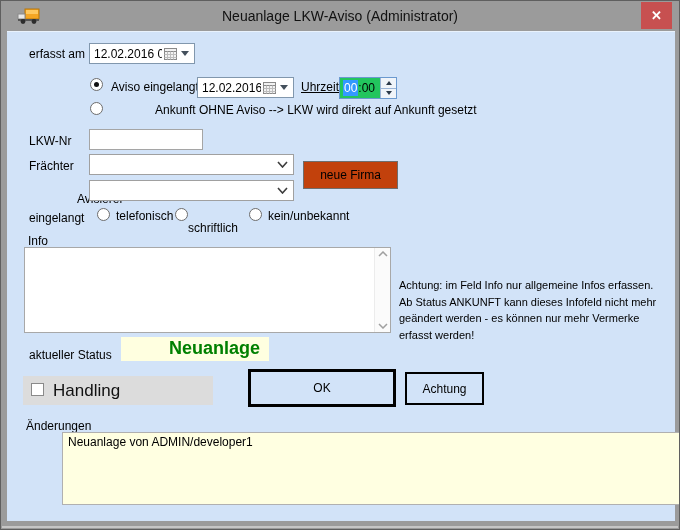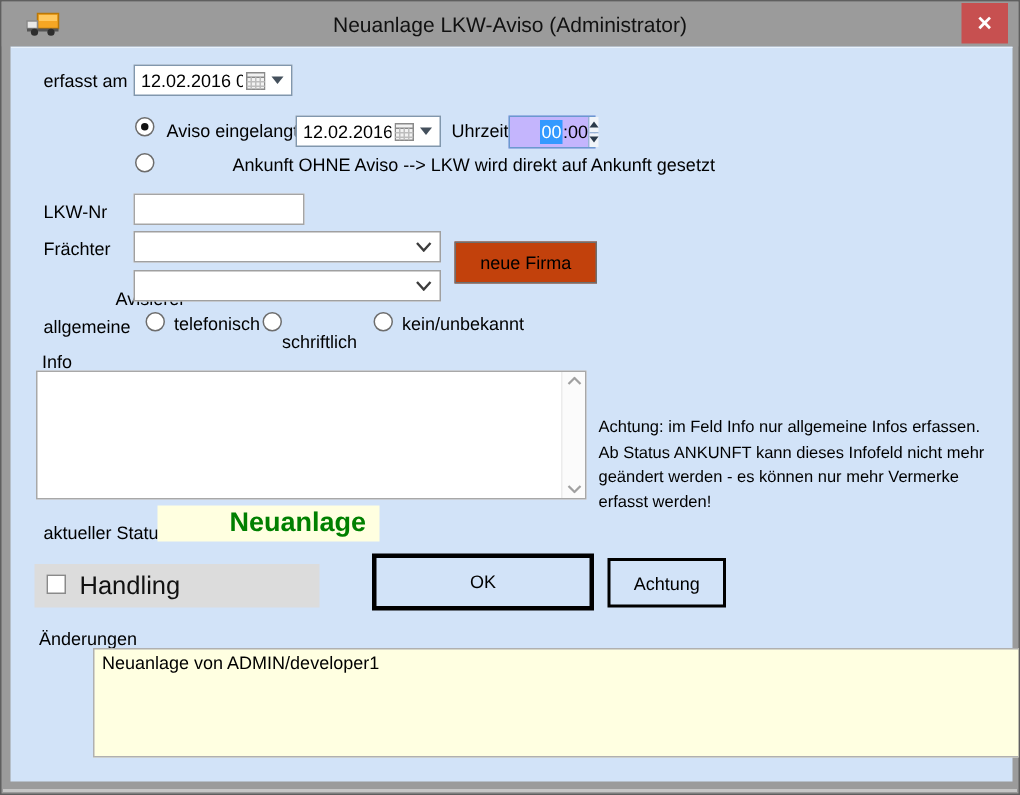--- a/index.html
+++ b/index.html
@@ -30,22 +30,22 @@
     font-family:"Liberation Sans",sans-serif;font-size:12px;padding:0 4px;outline:none;}
   .combo{position:absolute;background:#fff;border:1px solid #a0a0a0;box-sizing:border-box;
     display:flex;align-items:center;justify-content:flex-end;}
   .combo svg{margin-right:5px;}
   
   .radio{position:absolute;width:13px;height:13px;border:1px solid #6d6d6d;border-radius:50%;
     background:#fff;box-sizing:border-box;}
   .radio.sel::after{content:"";position:absolute;left:3px;top:3px;width:5px;height:5px;border-radius:50%;background:#111;}
   .cb{position:absolute;width:13px;height:13px;background:#fff;border:1px solid #8a8a8a;box-sizing:border-box;}
   
-  .time-field{position:absolute;background:#c4b5fd;border:1px solid #6b99cf;box-sizing:border-box;
-    display:flex;align-items:stretch;padding-left:17px;}
+  .time-field{position:absolute;background:#22c55e;border:1px solid #6b99cf;box-sizing:border-box;
+    display:flex;align-items:stretch;}
   .time-txt{display:flex;align-items:center;padding-left:3px;flex:1;font-size:12px;}
   .time-sel{background:#3399ff;color:#fff;padding:1px 1px;}
   .spin{width:15px;display:flex;flex-direction:column;border-left:1px solid #9ab4d6;}
   .spin > div{flex:1;background:#f0f4f9;display:flex;align-items:center;justify-content:center;}
   .spin > div:first-child{border-bottom:1px solid #9ab4d6;}
   .tri-up{width:0;height:0;border-left:3px solid transparent;border-right:3px solid transparent;border-bottom:4px solid #2b3a4a;}
   .tri-dn{width:0;height:0;border-left:3px solid transparent;border-right:3px solid transparent;border-top:4px solid #2b3a4a;}
   
   .btn-gray{position:absolute;background:#c2410c;border:1px solid #6e6e6e;box-sizing:border-box;
     font-size:12px;display:flex;align-items:center;justify-content:center;cursor:default;}
@@ -108,21 +108,21 @@
     <span class="val">12.02.2016</span>
     <span class="cal">
       <svg width="13" height="12" viewBox="0 0 13 12">
           <rect x="0.5" y="0.5" width="12" height="11" fill="#f2f2f2" stroke="#8a8a8a"></rect>
           <line x1="0.5" y1="3.5" x2="12.5" y2="3.5" stroke="#8a8a8a"></line>
           <path d="M3.5 3.5v8 M6.5 3.5v8 M9.5 3.5v8 M0.5 6.5h12 M0.5 9.5h12" stroke="#bdbdbd" fill="none"></path>
         </svg>
     </span>
     <span class="dd-tri"></span>
   </div>
-  <div class="lbl" style="left:294px;top:49px;">Uhrzeit</div>
+  <div class="lbl" style="left:294px;top:49px;text-decoration:underline;">Uhrzeit</div>
   <div class="time-field" style="left:332px;top:46px;width:58px;height:22px;">
     <span class="time-txt">
       <span class="time-sel">00</span>
       <span>:00</span>
     </span>
     <span class="spin">
       <div>
           <span class="tri-up"></span>
         </div>
       <div>
@@ -145,21 +145,21 @@
   </div>
   <div class="btn-gray" style="left:296px;top:130px;width:95px;height:28px;">neue Firma</div>
 
   <div class="lbl" style="left:22px;top:161px;margin-left:48px;">Avisierer</div>
   <div class="combo" style="left:82px;top:149px;width:205px;height:21px;">
     <svg width="11" height="7" viewBox="0 0 11 7">
         <polyline points="1,1 5.5,6 10,1" stroke="#3d3d3d" stroke-width="1.6" fill="none"></polyline>
       </svg>
   </div>
 
-  <div class="lbl" style="left:22px;top:180px;">allgemeine</div>
+  <div class="lbl" style="left:22px;top:180px;">eingelangt</div>
   <div class="radio" style="left:90px;top:177px;"></div>
   <div class="lbl" style="left:109px;top:178px;">telefonisch</div>
   <div class="radio" style="left:168px;top:177px;"></div>
   <div class="lbl" style="left:181px;top:178px;margin-top:12px;">schriftlich</div>
   <div class="radio" style="left:242px;top:177px;"></div>
   <div class="lbl" style="left:261px;top:178px;">kein/unbekannt</div>
 
   <div class="lbl" style="left:21px;top:203px;">Info</div>
   <div class="scrollbox info-box" style="left:17px;top:216px;width:367px;height:86px;">
     <div class="inner"></div>
@@ -172,21 +172,21 @@
         </svg>
     </div>
   </div>
 
   <div class="warning" style="left:392px;top:246px;width:275px;">Achtung: im Feld Info nur allgemeine Infos erfassen.
 Ab Status ANKUNFT kann dieses Infofeld nicht mehr
 geändert werden - es können nur mehr Vermerke
 erfasst werden!</div>
 
   <div class="lbl" style="left:22px;top:317px;">aktueller Status</div>
-  <div class="status-badge" style="left:98px;top:306px;padding-left:48px;">Neuanlage</div>
+  <div class="status-badge" style="left:114px;top:306px;padding-left:48px;">Neuanlage</div>
 
   <div class="handling-panel" style="left:16px;top:345px;width:190px;height:29px;"></div>
   <span class="cb" style="left:24px;top:352px;"></span>
   <div class="handling-lbl" style="left:46px;top:350px;">Handling</div>
 
   <div class="btn-blue" style="left:241px;top:338px;width:148px;height:38px;border:3px solid #000;">OK</div>
   <div class="btn-blue" style="left:398px;top:341px;width:79px;height:33px;border:2px solid #000;">Achtung</div>
 
   <div class="lbl" style="left:19px;top:388px;">Änderungen</div>
   <div class="scrollbox chg-box" style="left:12px;top:401px;width:646px;height:73px;">

